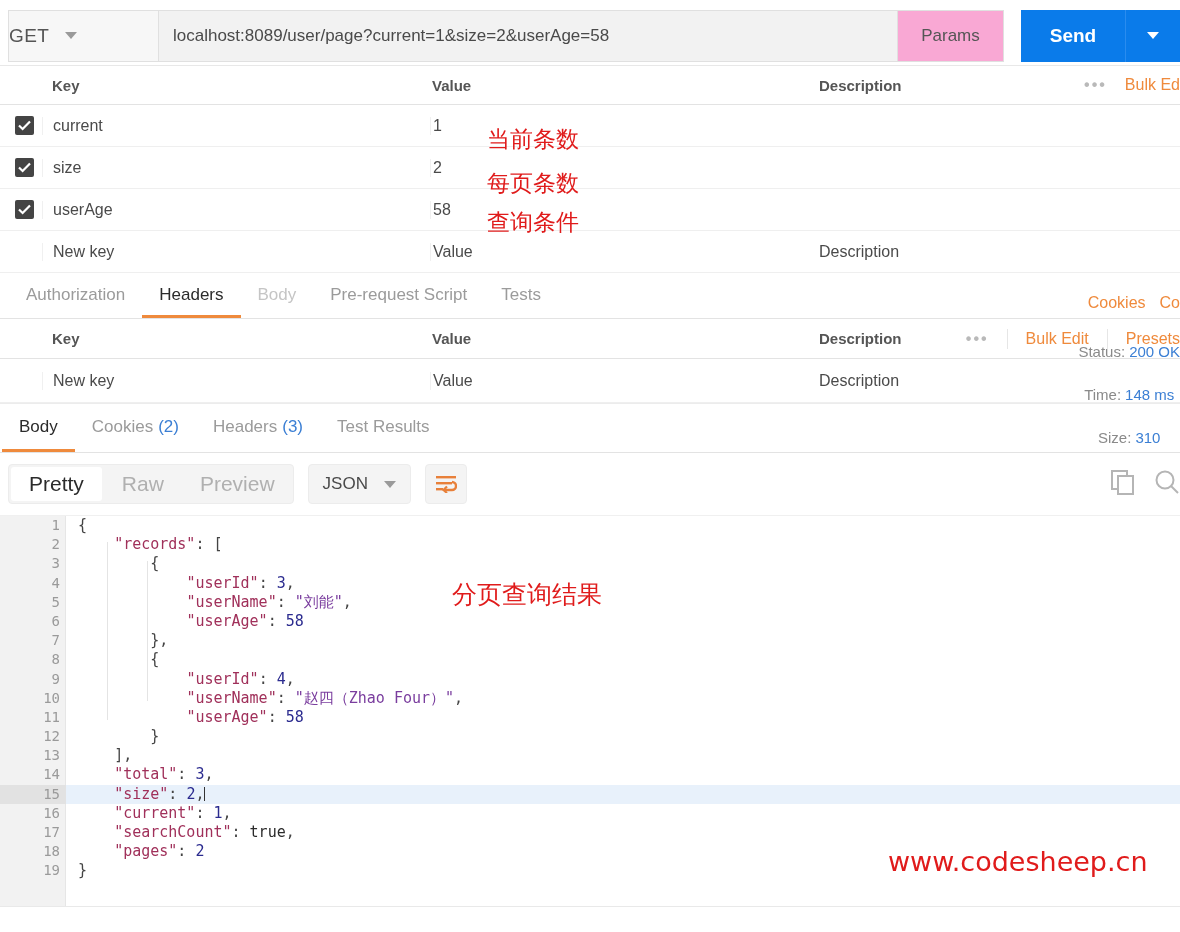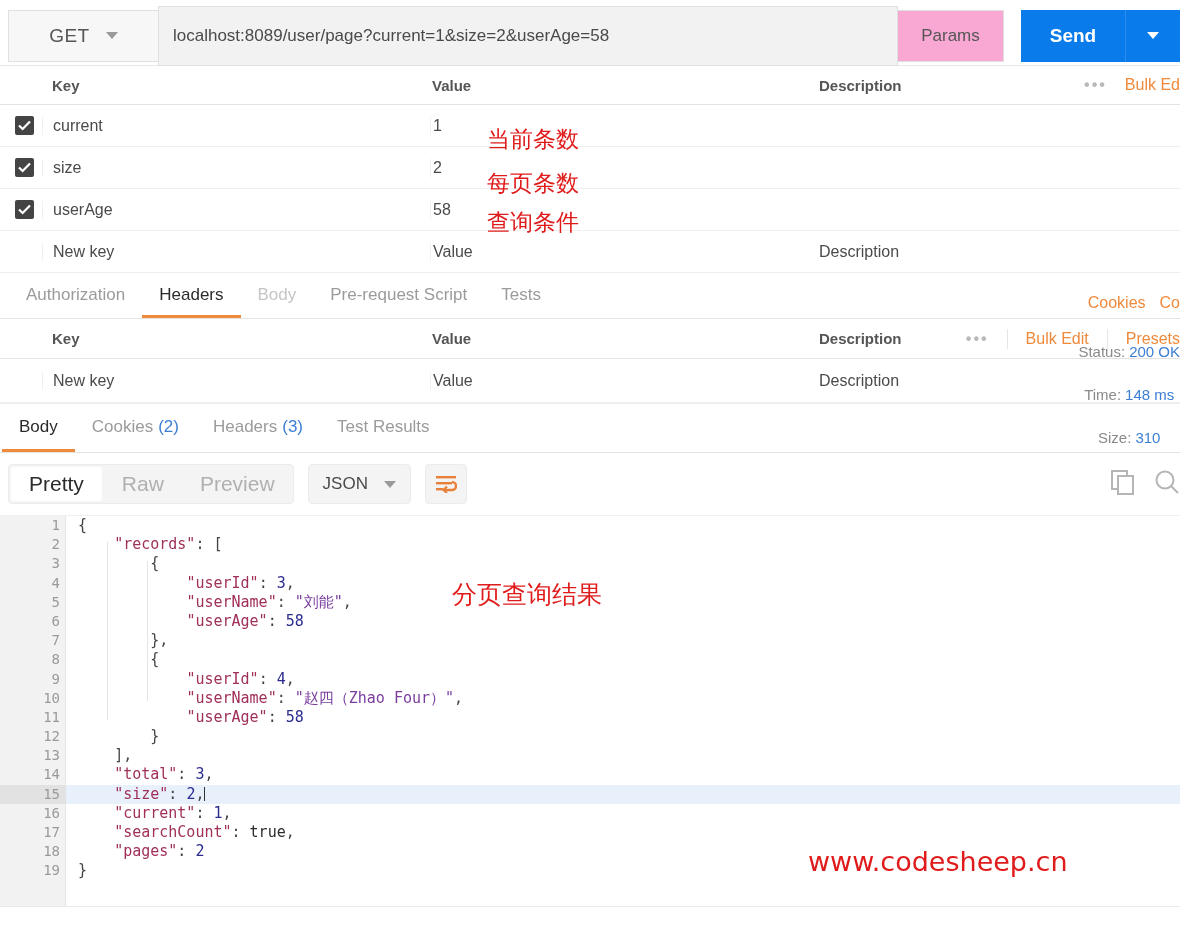--- a/index.html
+++ b/index.html
@@ -10,27 +10,27 @@
     background: #ffffff;
     font-family: "Liberation Sans", sans-serif;
     color: #3a3a3a;
   }
   .app { width: 1180px; height: 932px; position: relative; background:#fff; }
 
   
   .urlbar { display:flex; align-items:center; height:65px; padding:6px 0 0 8px; background:#fff; }
   .method-box {
     width:150px; height:52px; background:#f7f7f7; border:1px solid #e0e0e0;
-    border-right:none; display:flex; align-items:center; justify-content:center; gap:16px;
+    border-right:none; display:flex; align-items:center; justify-content:flex-start; gap:16px;
   }
   .method-label { font-size:19px; color:#555; letter-spacing:.4px; }
   .caret { width:0;height:0;border-left:6px solid transparent;border-right:6px solid transparent;border-top:7px solid #9a9a9a; }
   .caret.sm { border-left-width:5px;border-right-width:5px;border-top-width:6px; }
   .url-input {
-    flex:1 1 auto; height:60px; background:#f2f2f2; border:1px solid #e0e0e0;
+    flex:1 1 auto; height:52px; background:#f2f2f2; border:1px solid #e0e0e0;
     display:flex; align-items:center; padding-left:14px; font-size:17px; color:#4a4a4a; min-width:0;
   }
   .url-input span { white-space:nowrap; overflow:hidden; }
   .params-btn {
     width:106px;height:52px;background:#f9a8d4;border:1px solid #e0e0e0;border-left:none;
     display:flex;align-items:center;justify-content:center;font-size:17px;color:#555;
   }
   .send-wrap { display:flex; margin-left:17px; }
   .send-btn {
     width:104px;height:52px;background:#0a7bea;color:#fff;font-size:19px;font-weight:bold;
@@ -411,15 +411,15 @@
           <div class="code-text"><span></span><span class="p">}</span></div>
         </div>
       </div>
     <div class="bottom-line"></div>
   </div>
 
   <div class="anno" style="left:487px; top:124px;">当前条数</div>
   <div class="anno" style="left:487px; top:168px;">每页条数</div>
   <div class="anno" style="left:487px; top:207px;">查询条件</div>
   <div class="anno" style="left:452px; top:578px; font-size:25px;">分页查询结果</div>
-  <div class="anno" style="left:808px; top:846px; font-size:27px;">www.codesheep.cn</div>
+  <div class="anno" style="left:888px; top:846px; font-size:27px;">www.codesheep.cn</div>
 
 </div>
 
 </body></html>

